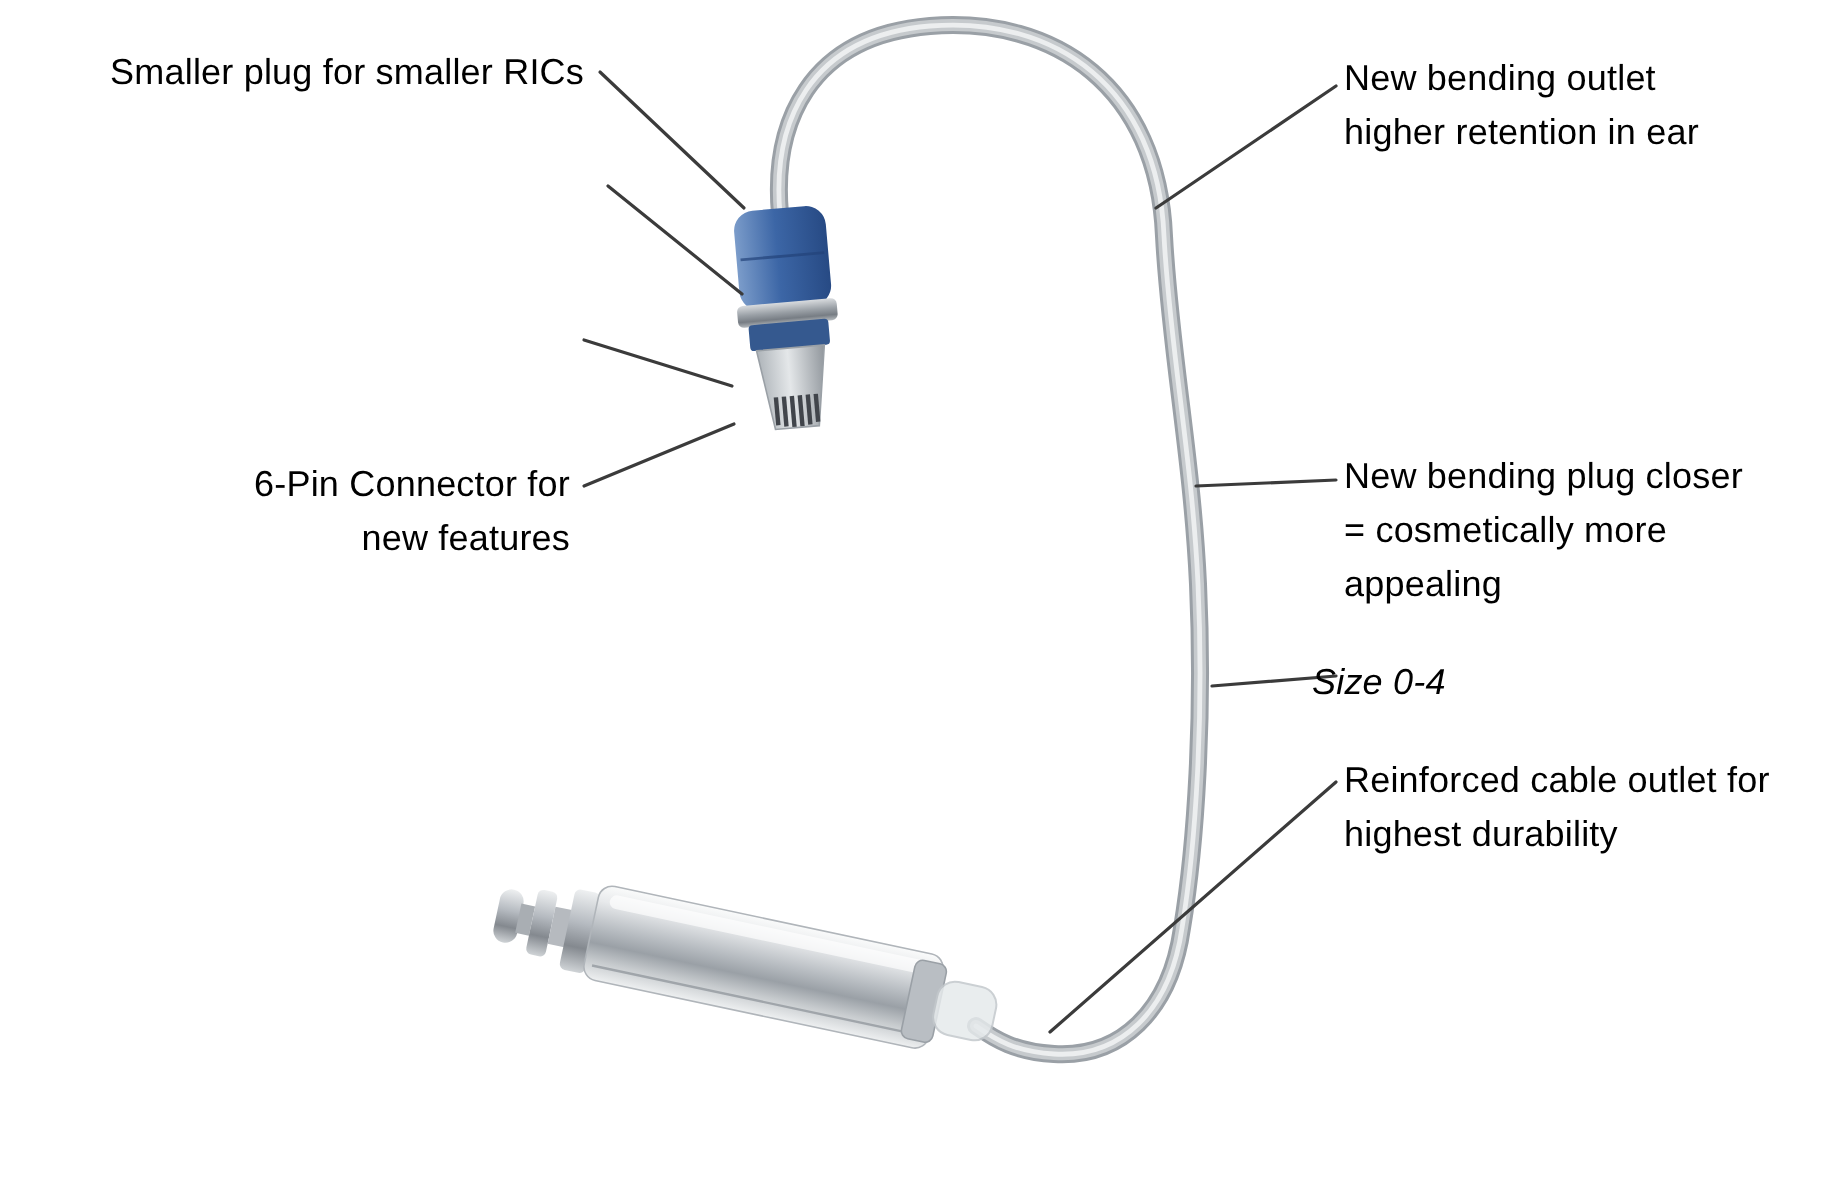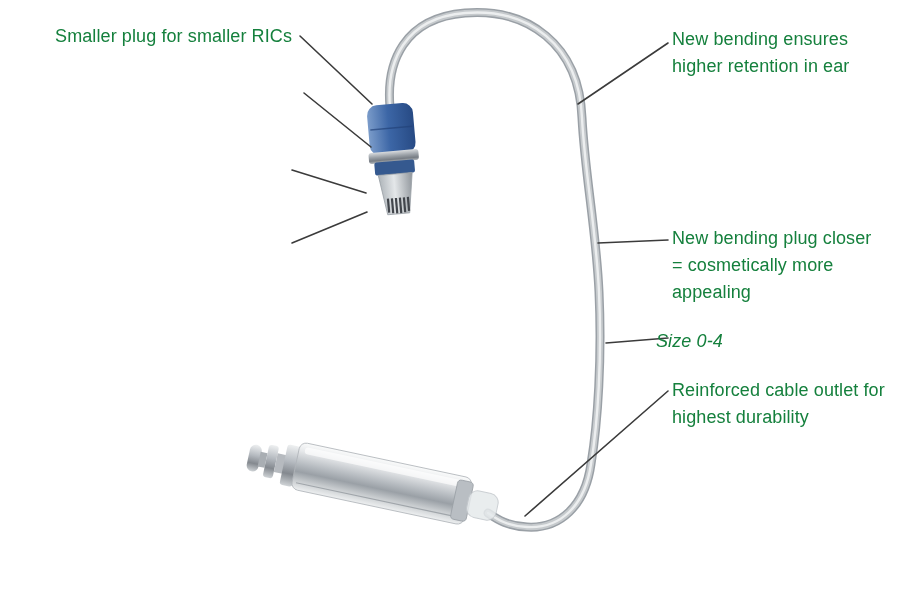--- a/index.html
+++ b/index.html
@@ -12,21 +12,21 @@
     background: #ffffff;
     overflow: hidden;
   }
   svg.art {
     position: absolute;
     left: 0; top: 0;
     width: 918px; height: 590px;
   }
   .label {
     position: absolute;
-    color: #15803d;
+    color: #000000;
     font-size: 18px;
     line-height: 27px;
     white-space: pre-line;
     letter-spacing: 0.1px;
   }
   .label.right-align { text-align: right; }
   .label.left-align { text-align: left; }
 </style>
 </head>
 <body>
@@ -114,22 +114,24 @@
       <line x1="292" y1="170" x2="366" y2="193"></line>
       <line x1="292" y1="243" x2="367" y2="212"></line>
       <line x1="668" y1="43" x2="578" y2="104"></line>
       <line x1="668" y1="240" x2="598" y2="243"></line>
       <line x1="668" y1="338" x2="606" y2="343"></line>
       <line x1="668" y1="391" x2="525" y2="516"></line>
     </g>
   </svg>
 
   <div class="label right-align" style="top:23px;  right:626px;">Smaller plug for smaller RICs</div>
+  <div class="label right-align" style="top:229px; right:633px;">6-Pin Connector for
+new features</div>
 
-  <div class="label left-align" style="top:26px;  left:672px;">New bending ensures
+  <div class="label left-align" style="top:26px;  left:672px;">New bending outlet
 higher retention in ear</div>
   <div class="label left-align" style="top:225px; left:672px;">New bending plug closer
 = cosmetically more
 appealing</div>
   <div class="label left-align" style="top:328px; left:656px;font-style:italic;">Size 0-4</div>
   <div class="label left-align" style="top:377px; left:672px;">Reinforced cable outlet for
 highest durability</div>
 
 </div>
 

